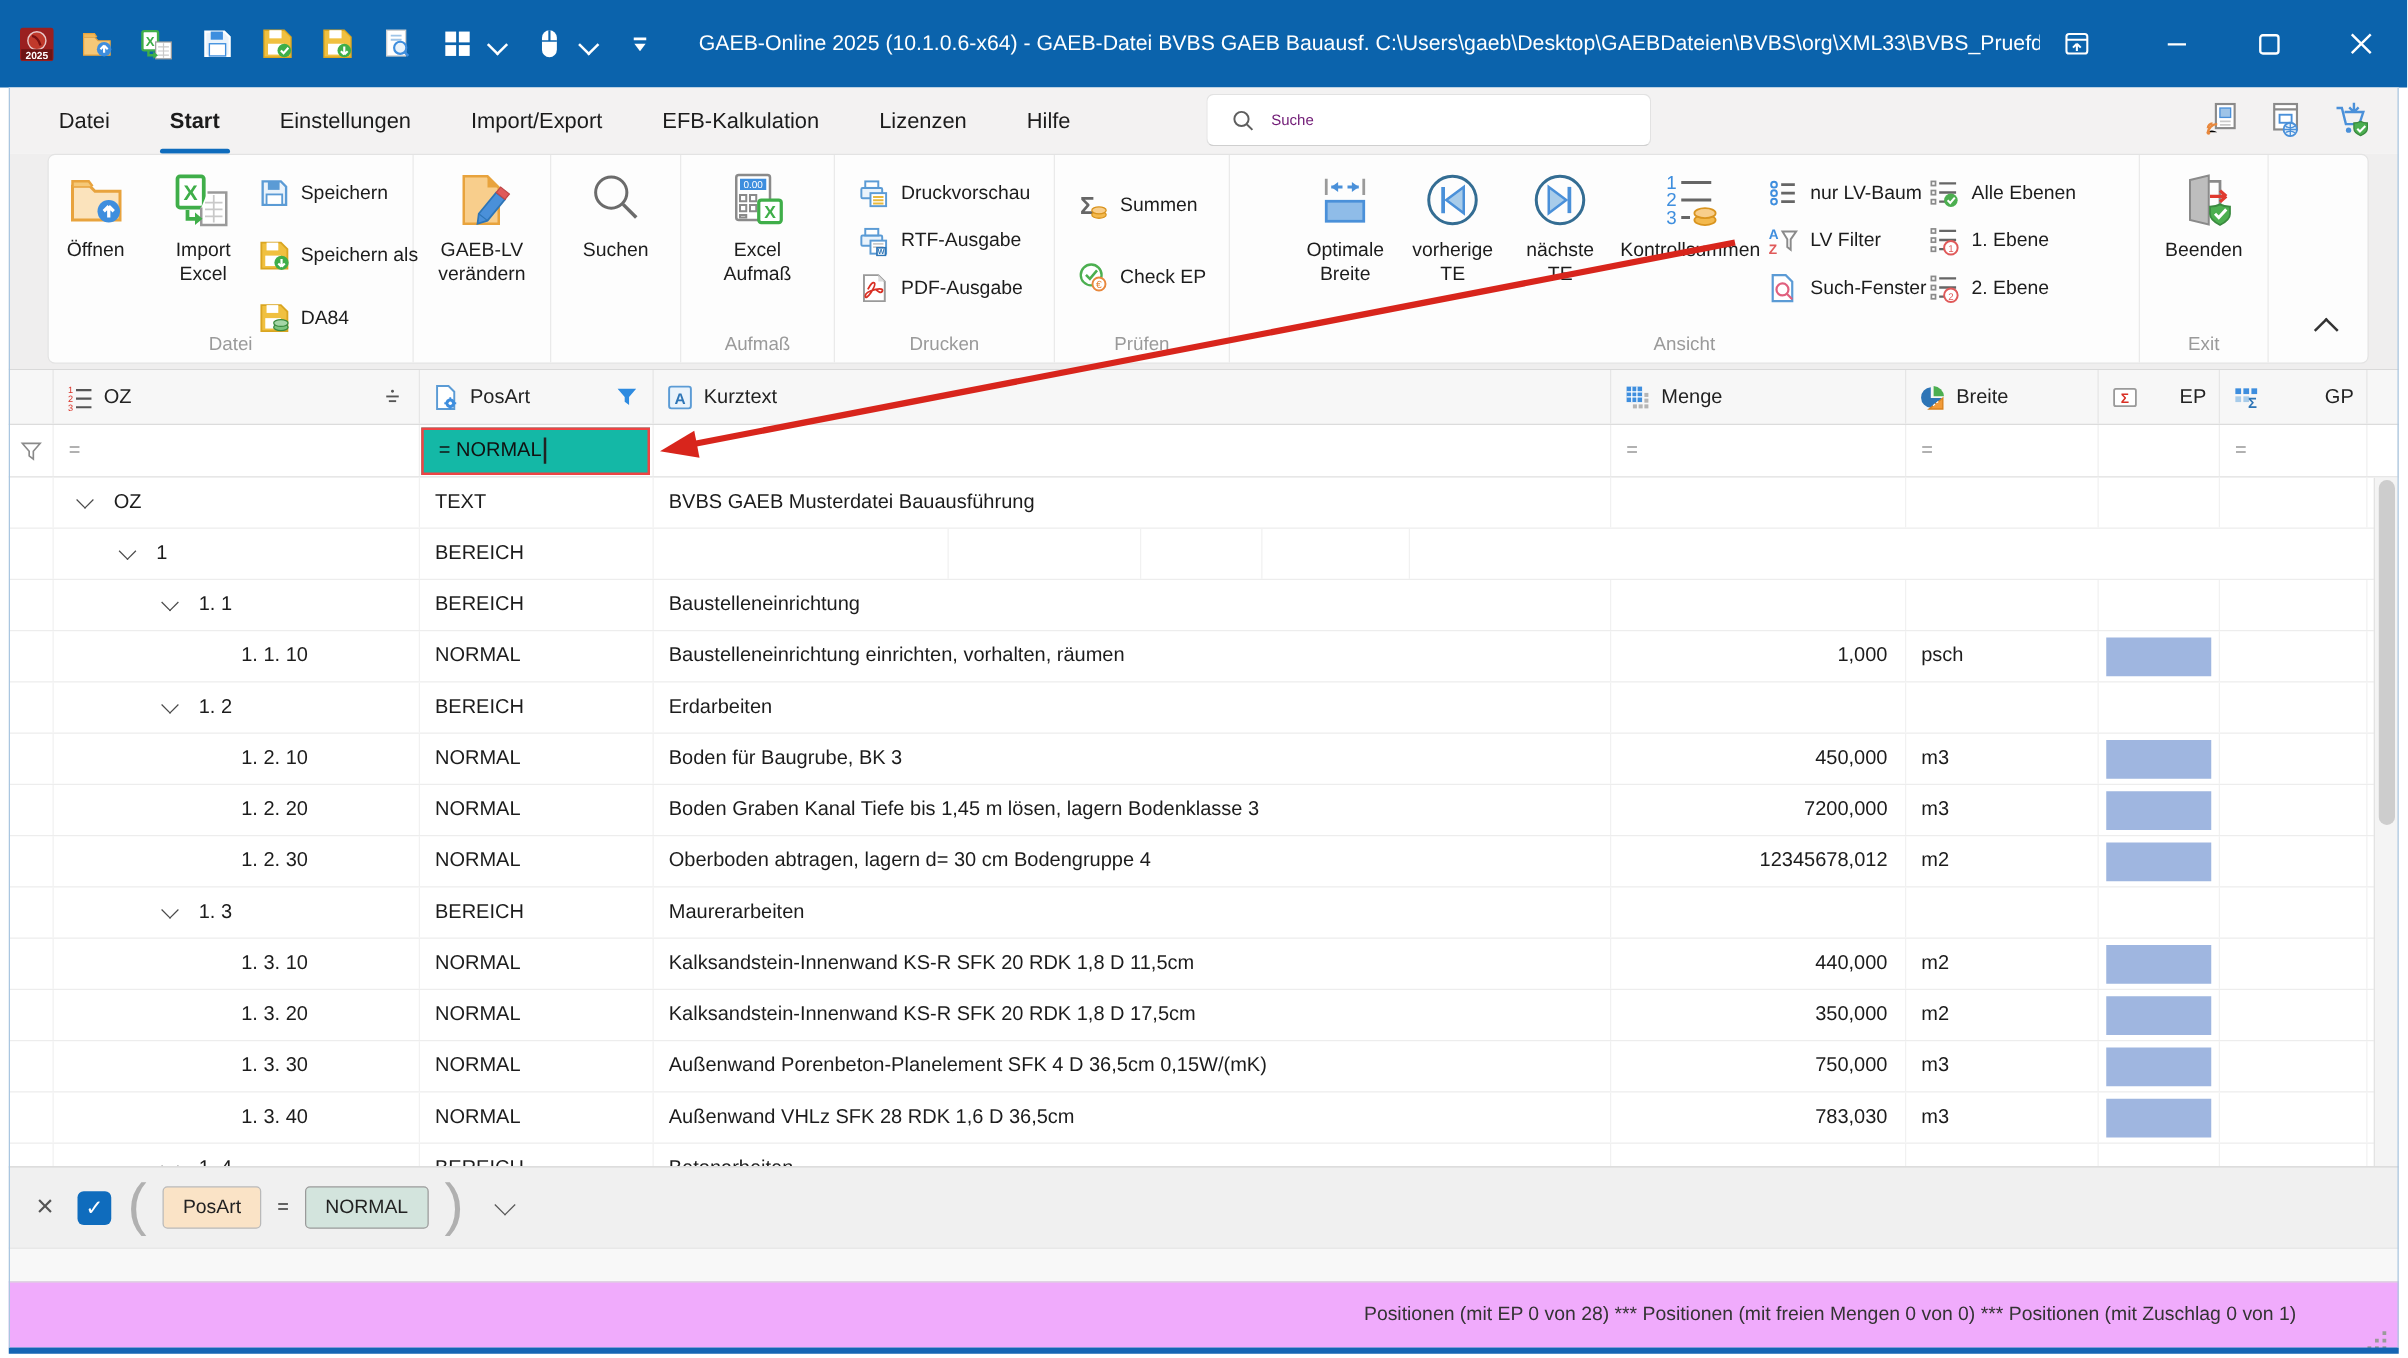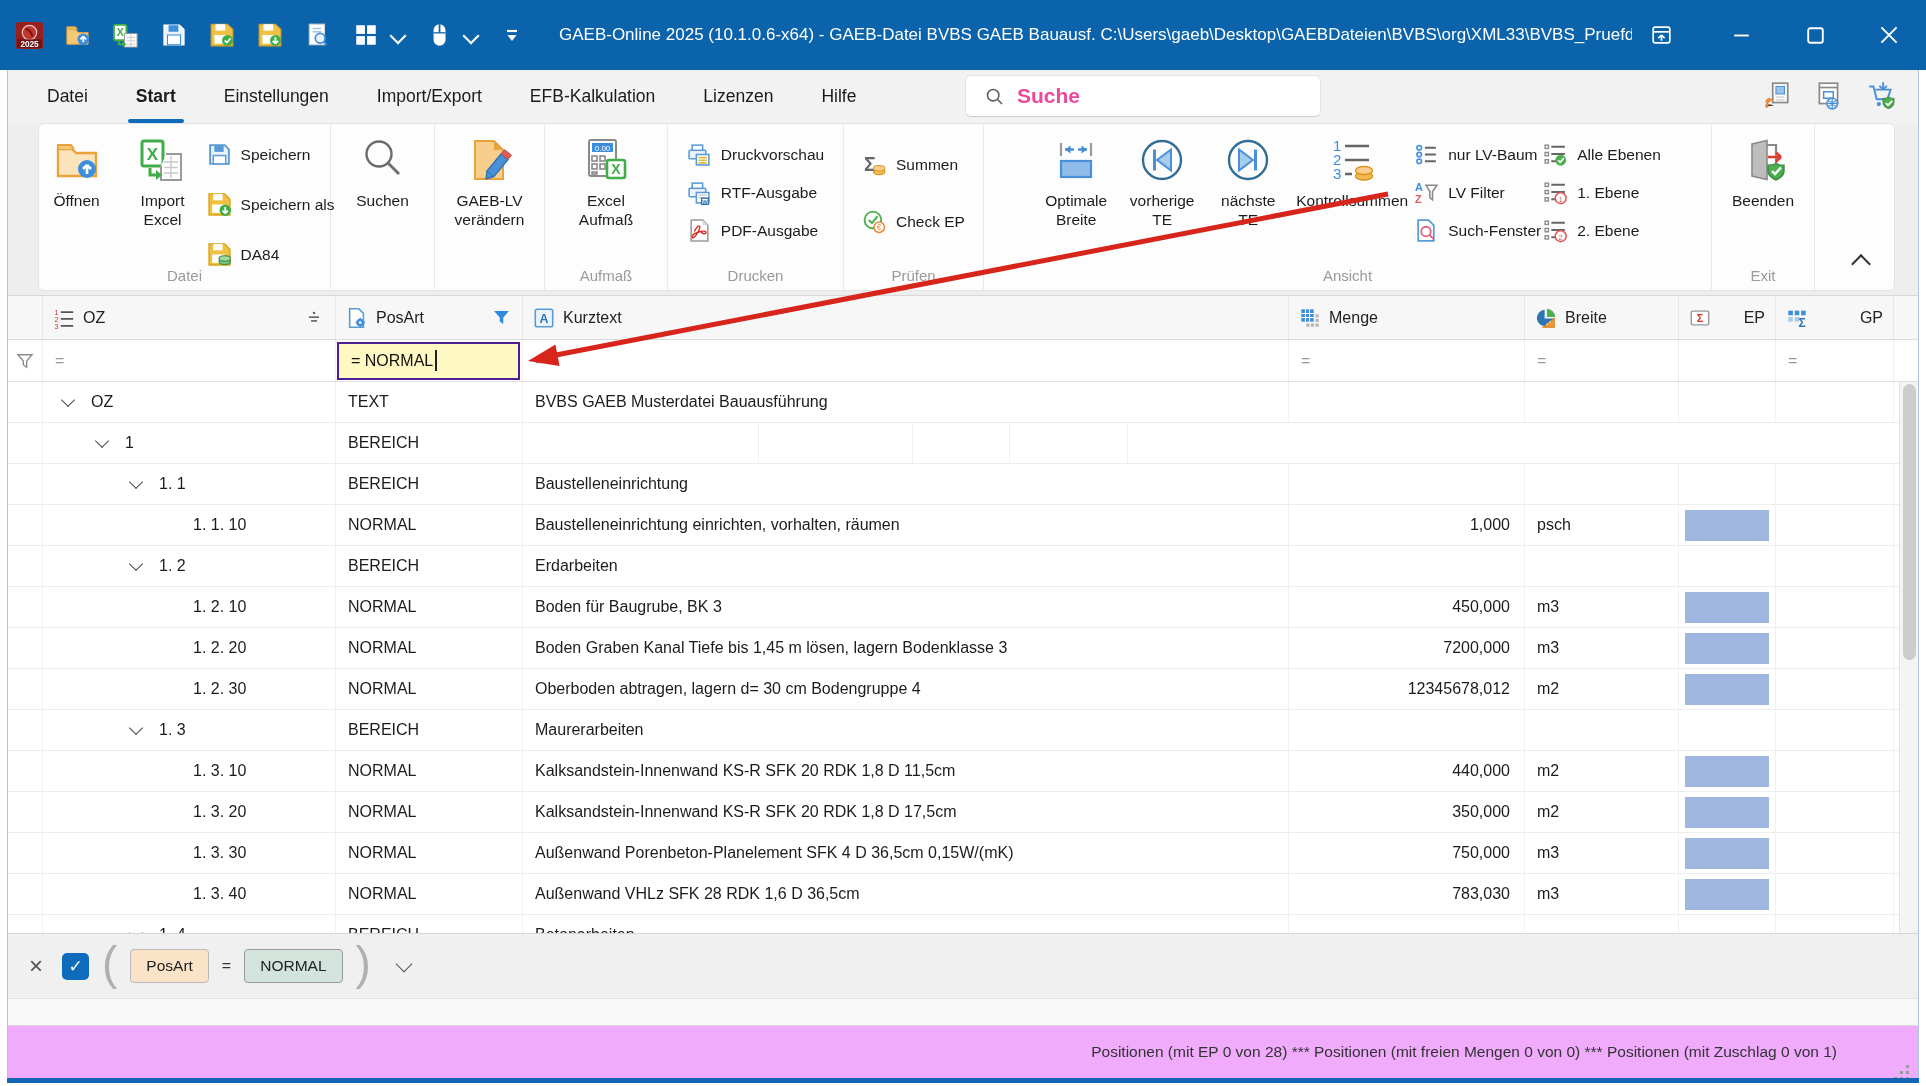--- a/index.html
+++ b/index.html
@@ -19,21 +19,21 @@
   .win-btn.pin{width:58px;margin-right:14px;}
 
   
   .menubar{position:absolute;left:7px;top:70px;width:1912px;height:53px;background:#f3f2f2;}
   .tabs{display:flex;align-items:stretch;height:100%;padding-left:16px;}
   .tab{position:relative;padding:0 24px;display:flex;align-items:center;font-size:17.5px;color:#1b1b1b;cursor:default;}
   .tab.active .tab-label{font-weight:700;}
   .tab-underline{position:absolute;left:50%;transform:translateX(-50%);bottom:0;width:56px;height:4px;border-radius:2px;background:#0F6CBD;}
   .searchbox{position:absolute;left:958px;top:5px;width:356px;height:42px;background:#fff;border:1px solid #e2e2e2;border-bottom-color:#cfcfcf;border-radius:6px;display:flex;align-items:center;box-sizing:border-box;}
   .searchbox .mag{margin-left:18px;}
-  .search-ph{margin-left:12px;font-size:21px;color:#ec4899;font-weight:bold;}
+  .search-ph{margin-left:12px;font-size:12px;color:#701a75;}
   .menu-right{position:absolute;right:22px;top:9px;display:flex;gap:20px;align-items:center;}
   .menu-right .ic{width:32px;height:32px;}
 
   
   .ribbon-zone{position:absolute;left:7px;top:123px;width:1912px;height:172px;background:#efeeee;}
   .ribbon-panel{position:absolute;left:31px;top:0;width:1857px;height:168px;background:#fdfdfd;border:1px solid #e3e3e3;border-radius:6px;box-sizing:border-box;display:flex;}
   .rgroup{position:relative;height:100%;border-right:1px solid #eaeaea;box-sizing:border-box;flex:0 0 auto;}
   .rgroup:last-child{border-right:none;}
   .rgroup-items{display:flex;align-items:flex-start;justify-content:center;gap:2px;padding-top:10px;height:128px;box-sizing:border-box;}
   .rgroup-label{position:absolute;bottom:6px;left:0;width:100%;text-align:center;font-size:15px;color:#9a9a9a;white-space:nowrap;}
@@ -52,21 +52,21 @@
   .thead{display:flex;height:45px;background:#f7f7f7;border-top:1px solid #d9d9d9;border-bottom:1px solid #dcdcdc;box-sizing:border-box;}
   .hcell{display:flex;align-items:center;gap:8px;padding:0 10px;box-sizing:border-box;border-right:1px solid #e6e6e6;font-size:16px;color:#222;}
   .hcell .ic{width:22px;height:22px;}
   .hcell .sp{flex:1;}
   .c-gutter{width:36px;}.c-oz{width:293px;}.c-posart{width:187px;}.c-kurz{width:766px;}
   .c-menge{width:236px;}.c-einheit{width:154px;}.c-ep{width:97px;}.c-gp{width:118px;}.c-sb{width:20px;border-right:none;}
   .tfilter{display:flex;height:42px;background:#fff;border-bottom:1px solid #e0e0e0;box-sizing:border-box;}
   .fcell{display:flex;align-items:center;padding:0 12px;box-sizing:border-box;border-right:1px solid #efefef;font-size:16px;color:#9a9a9a;}
   .fcell .ic{width:20px;height:20px;}
   .fcell.c-posart{padding:0;}
-  .active-filter{margin:1px;width:183px;height:38px;box-sizing:border-box;border:2px solid #4c1d95;display:flex;align-items:center;padding-left:12px;font-size:16px;color:#111;background:#fef9c3;}
+  .active-filter{margin:1px;width:183px;height:38px;box-sizing:border-box;border:2px solid #ef4444;display:flex;align-items:center;padding-left:12px;font-size:16px;color:#111;background:#14b8a6;}
   .caret{display:inline-block;width:1.5px;height:21px;background:#222;margin-left:2px;}
   .tbody{position:relative;height:551px;overflow:hidden;}
   .trow{display:flex;height:41px;border-bottom:1px solid #ededed;box-sizing:border-box;font-size:16px;color:#1c1c1c;}
   .cell{display:flex;align-items:center;padding:0 12px;box-sizing:border-box;border-right:1px solid #f1f1f1;overflow:hidden;white-space:nowrap;}
   .cell.right{justify-content:flex-end;padding-right:14px;}
   .tree-chev{width:22px;display:flex;align-items:center;justify-content:center;flex:0 0 22px;}
   .tree-chev i{width:9px;height:9px;border-left:1.8px solid #4a4a4a;border-bottom:1.8px solid #4a4a4a;transform:rotate(-45deg);margin-top:-4px;}
   .tree-spacer{width:22px;flex:0 0 22px;}
   .oz-text{margin-left:12px;}
   .ep-bar{flex:1;height:31px;background:#9FB6E0;margin:0 -6px 0 -6px;}
@@ -344,51 +344,51 @@
                     <ellipse cx="17" cy="19" rx="5.5" ry="2.6" fill="#7CC47F" stroke="#3a8a3f"></ellipse>
                     <ellipse cx="17" cy="15.8" rx="5.5" ry="2.6" fill="#A5D6A7" stroke="#3a8a3f"></ellipse>
                   </svg>
                 </span>
                 <span class="rsmall-label">DA84</span>
               </button>
             </div>
           </div>
           <div class="rgroup-label">Datei</div>
         </div>
-        <div class="rgroup" style="width: 104px;">
-          <div class="rgroup-items">
-            <button class="rbig">
-              <span class="ic">
-                <svg viewBox="0 0 48 48" width="48" height="48">
-                  <circle cx="20" cy="18" r="12.5" fill="#fdfdfd" stroke="#6b6b6b" stroke-width="2.4"></circle>
-                  <path d="M29.5 27.5L40 38" stroke="#6b6b6b" stroke-width="2.8"></path>
-                </svg>
-              </span>
-              <span>
-                <span class="rbig-line">Suchen</span>
-              </span>
-            </button>
-          </div>
-          <div class="rgroup-label"></div>
-        </div>
         <div class="rgroup" style="width: 110px;">
           <div class="rgroup-items">
             <button class="rbig">
               <span class="ic">
                 <svg viewBox="0 0 48 48" width="48" height="48">
                   <path d="M9 5h19l9 9v29H9z" fill="#F8CE8C" stroke="#E8A33D" stroke-width="2"></path>
                   <path d="M28 5l9 9h-9z" fill="#E8A33D"></path>
                   <path d="M21 35l14-17 7 5.5-14 17-8 2.5z" fill="#4A90D9" stroke="#2E75B6" stroke-width="1.4"></path>
                   <path d="M35 18l7 5.5 3.5-4.3-7-5.5z" fill="#E05A5A" stroke="#c04848"></path>
                   <path d="M21 35l7 5.5" stroke="#2E75B6"></path>
                 </svg>
               </span>
               <span>
                 <span class="rbig-line">GAEB-LV</span>
                 <span class="rbig-line">verändern</span>
+              </span>
+            </button>
+          </div>
+          <div class="rgroup-label"></div>
+        </div>
+        <div class="rgroup" style="width: 104px;">
+          <div class="rgroup-items">
+            <button class="rbig">
+              <span class="ic">
+                <svg viewBox="0 0 48 48" width="48" height="48">
+                  <circle cx="20" cy="18" r="12.5" fill="#fdfdfd" stroke="#6b6b6b" stroke-width="2.4"></circle>
+                  <path d="M29.5 27.5L40 38" stroke="#6b6b6b" stroke-width="2.8"></path>
+                </svg>
+              </span>
+              <span>
+                <span class="rbig-line">Suchen</span>
               </span>
             </button>
           </div>
           <div class="rgroup-label"></div>
         </div>
         <div class="rgroup" style="width: 123px;">
           <div class="rgroup-items">
             <button class="rbig">
               <span class="ic">
                 <svg viewBox="0 0 48 48" width="48" height="48">

